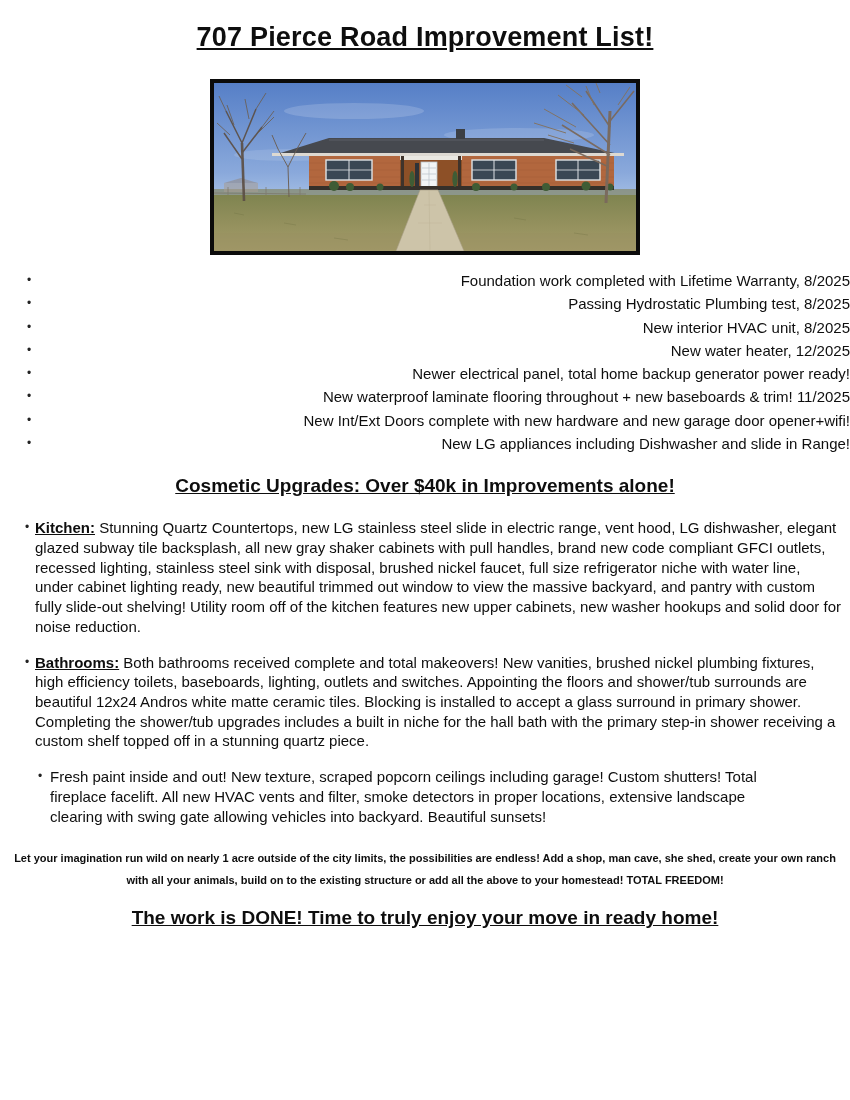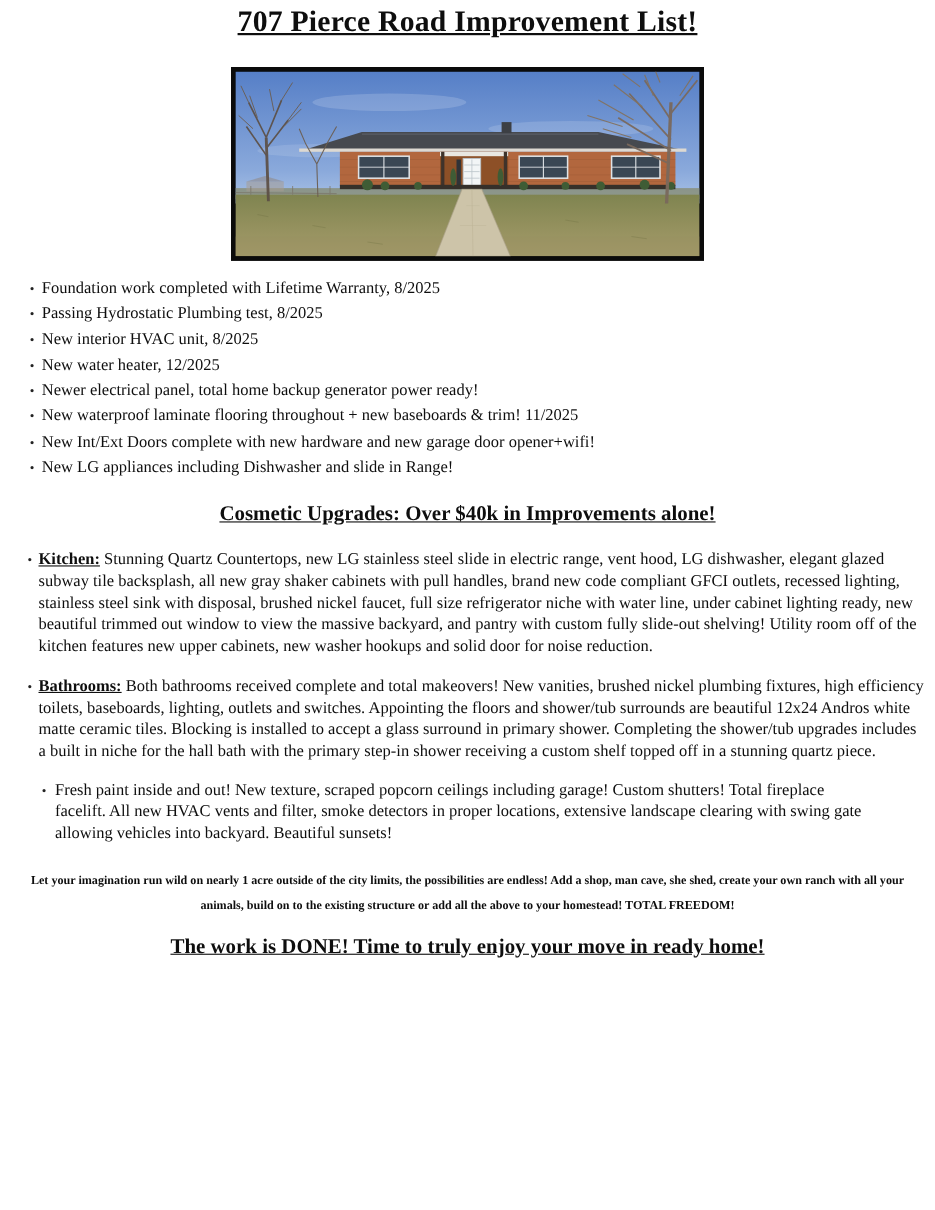--- a/index.html
+++ b/index.html
@@ -2,21 +2,21 @@
 <html><head>
 <meta charset="utf-8">
 <style>
   html, body { margin:0; padding:0; background:#ffffff; }
   body {
     width:850px; height:1100px;
     font-family:"Liberation Sans", sans-serif;
     color:#0e0e0e;
     overflow:hidden;
   }
-  .page { padding-top:4px;font-family:Liberation Serif, serif; }
+  .page { padding-top:22px; }
 
   .doc-title {
     margin:0 0 26px 0;
     text-align:center;
     font-size:27px;
     font-weight:bold;
     text-decoration:underline;
     letter-spacing:0.2px;
   }
 
@@ -41,20 +41,21 @@
   ul.big-list {
     list-style:none;
     margin:0 0 20px 0;
     padding:0 0 0 27px;
     font-size:15px;
   }
   ul.big-list li {
     position:relative;
     padding-left:11px;
     line-height:23.3px;
+    text-align:right;
   }
   ul.big-list li::before {
     content:"\2022";
     position:absolute;
     left:0; top:0;
     font-size:12px;
     line-height:23.3px;
     color:#222;
   }
 

